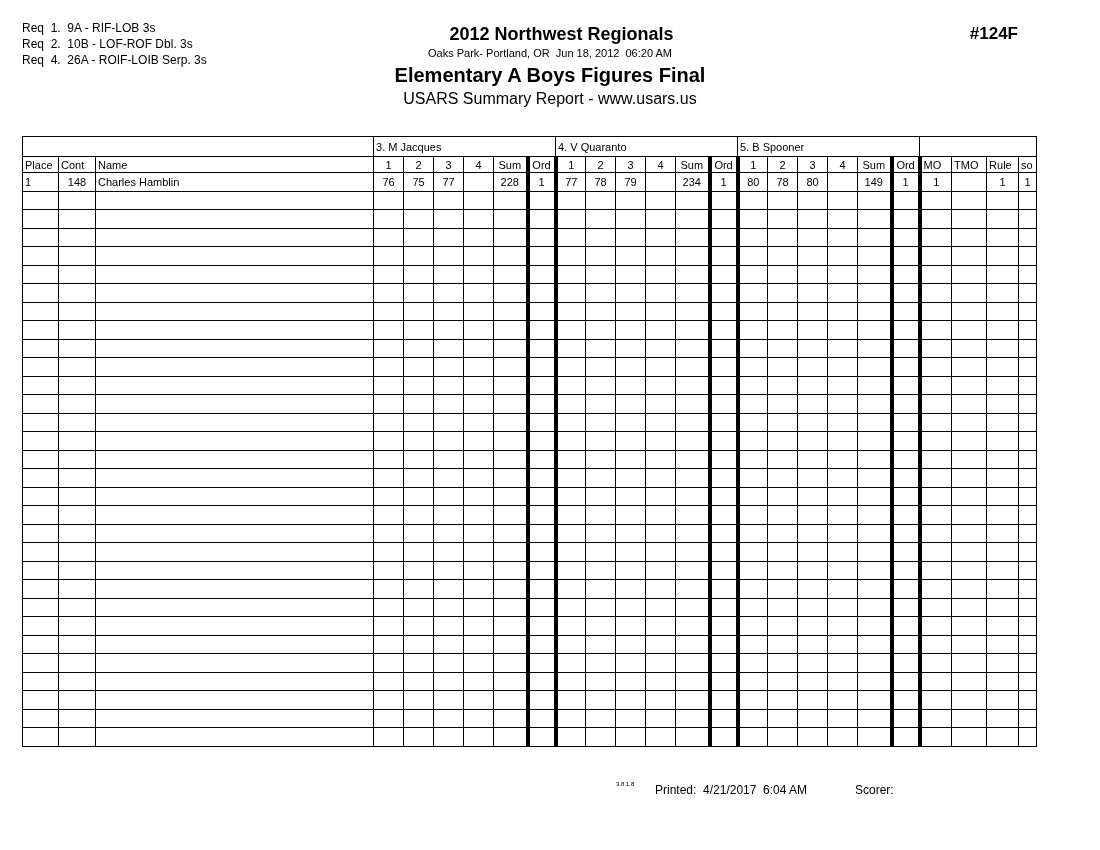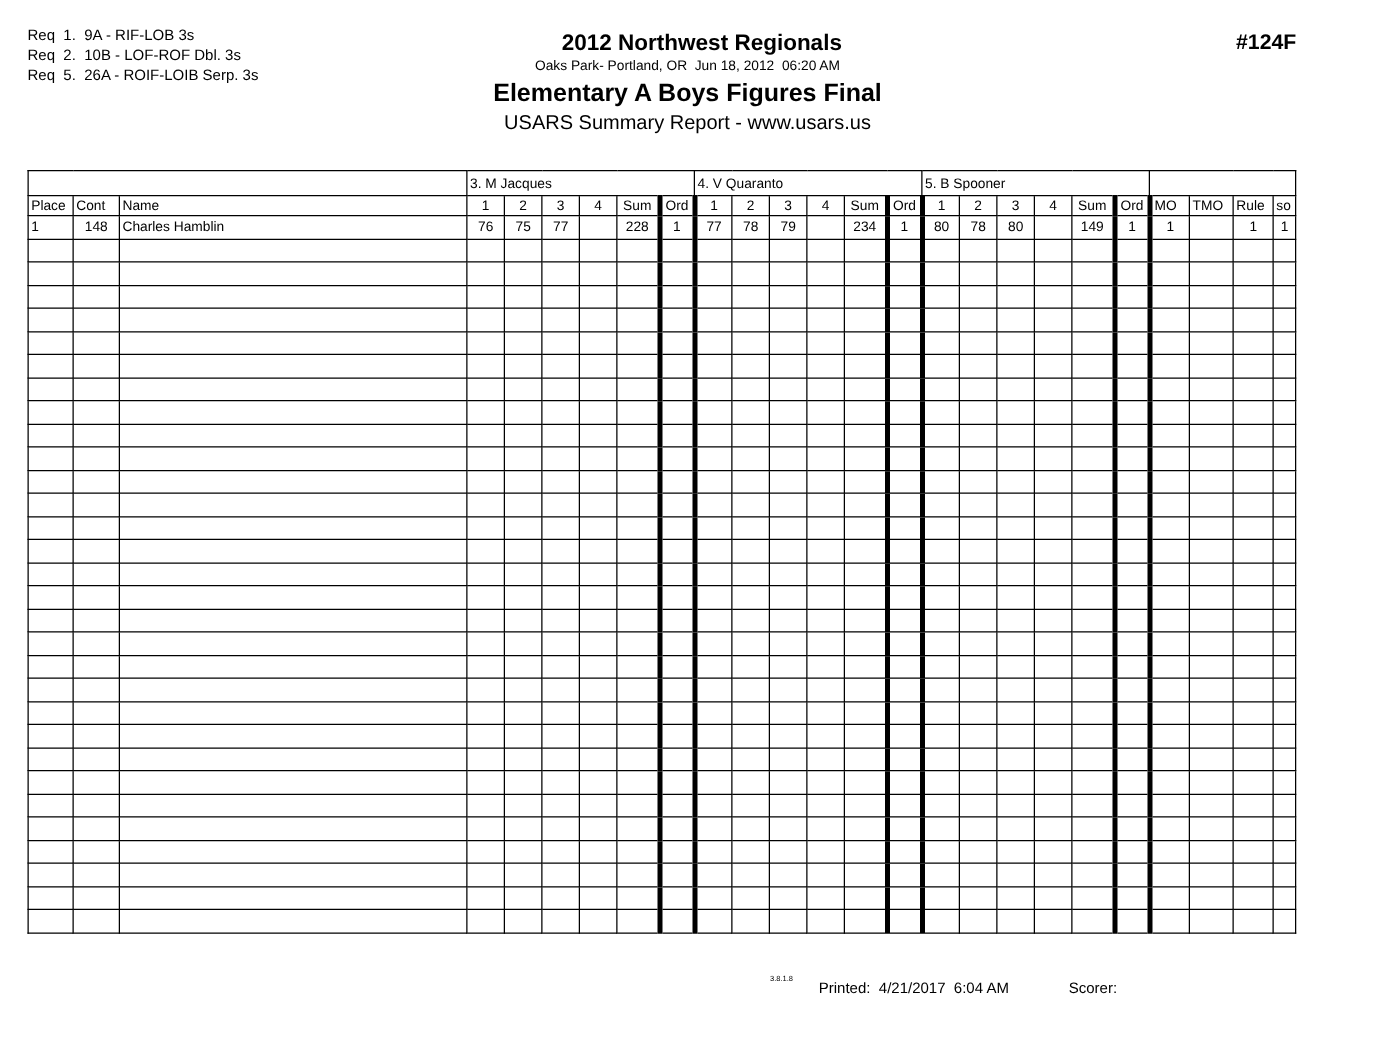--- a/index.html
+++ b/index.html
@@ -8,21 +8,21 @@
     font-family:"Liberation Sans","DejaVu Sans",sans-serif;overflow:hidden;
   }
   .pre{white-space:pre;}
   
   .req-block{position:absolute;left:22px;top:20px;font-size:12px;line-height:16px;}
   .title-block{position:absolute;left:0;top:24px;width:1100px;text-align:center;}
   .title-main{font-size:18px;font-weight:bold;line-height:20px;padding-left:23px;}
   .venue-line{font-size:11px;line-height:19px;}
   .event-title{font-size:20px;font-weight:bold;line-height:25px;}
   .report-line{font-size:16px;line-height:22px;}
-  .event-number{position:absolute;top:24px;right:63px;font-size:17px;font-weight:bold;}
+  .event-number{position:absolute;top:24px;right:82px;font-size:17px;font-weight:bold;}
   
   table.summary{
     position:absolute;left:22px;top:136px;width:1014px;
     border-collapse:collapse;table-layout:fixed;
   }
   table.summary th,table.summary td{
     border:1px solid #000;padding:0 2px;font-size:11px;font-weight:normal;
     overflow:hidden;white-space:nowrap;box-sizing:border-box;
   }
   .row-judges th{height:20px;}
@@ -41,21 +41,21 @@
   .version{position:absolute;left:616px;top:1px;font-size:6px;}
   .printed{position:absolute;left:655px;top:3px;font-size:12px;}
   .scorer{position:absolute;left:855px;top:3px;font-size:12px;}
 </style>
 </head>
 <body>
 
 <div class="req-block">
   <div class="pre">Req  1.  9A - RIF-LOB 3s</div>
   <div class="pre">Req  2.  10B - LOF-ROF Dbl. 3s</div>
-  <div class="pre">Req  5.  26A - ROIF-LOIB Serp. 3s</div>
+  <div class="pre">Req  4.  26A - ROIF-LOIB Serp. 3s</div>
 </div>
 
 <div class="title-block">
   <div class="title-main pre">2012 Northwest Regionals</div>
   <div class="venue-line pre">Oaks Park- Portland, OR  Jun 18, 2012  06:20 AM</div>
   <div class="event-title pre">Elementary A Boys Figures Final</div>
   <div class="report-line pre">USARS Summary Report - www.usars.us</div>
 </div>
 
 <div class="event-number">#124F</div>

